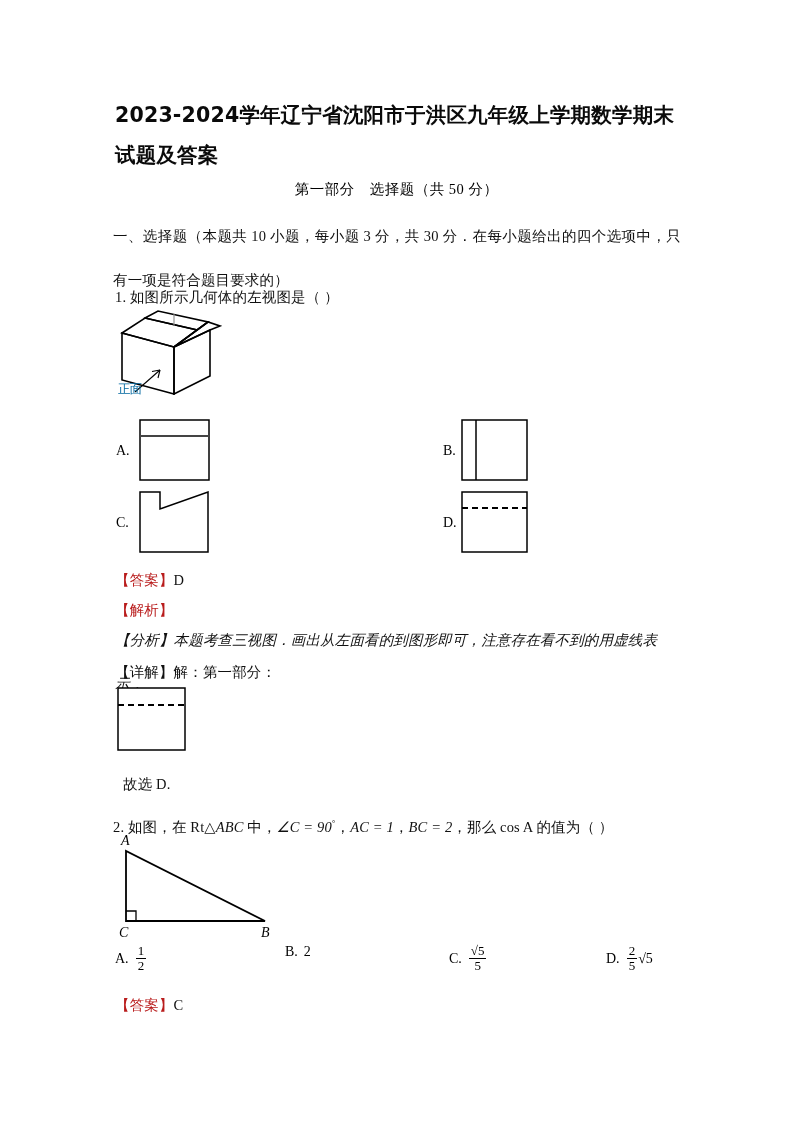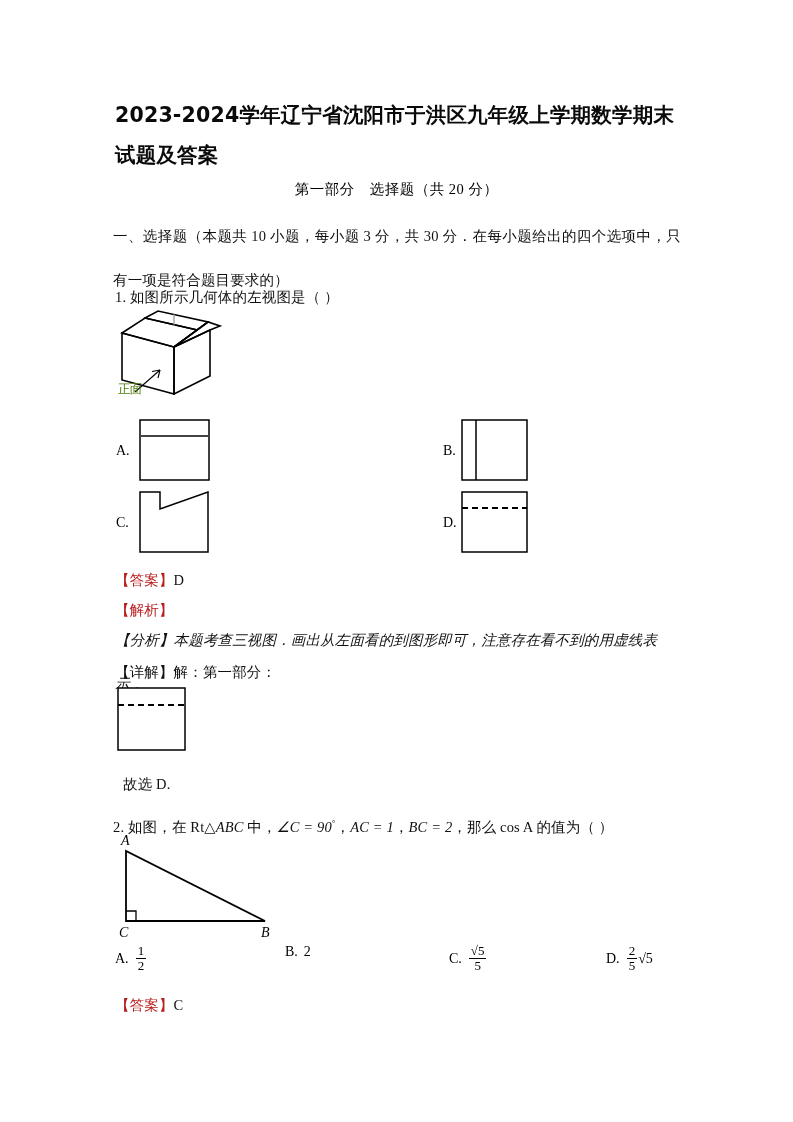--- a/index.html
+++ b/index.html
@@ -99,21 +99,21 @@
   .fig svg { display: block; }
 
   
   .fig-solid { left: 112px; top: 300px; }
   .label-zhengmian {
     position: absolute;
     left: 118px;
     top: 381px;
     font-size: 12.5px;
     letter-spacing: -1px;
-    color: #4d7c0f;
+    color: #0369a1;
   }
 
   
   .opt-letter {
     position: absolute;
     font-size: 14px;
   }
   .fig-optA { left: 139px; top: 419px; }
   .lab-optA { left: 116px; top: 443px; }
   .fig-optB { left: 461px; top: 419px; }
@@ -145,21 +145,21 @@
   .o3 { left: 336px; }
   .o4 { left: 493px; }
 </style>
 </head>
 <body>
 
 <div class="page">
 
   <div class="doc-title">2023-2024学年辽宁省沈阳市于洪区九年级上学期数学期末试题及答案</div>
 
-  <div class="section-head">第一部分　选择题（共 20 分）</div>
+  <div class="section-head">第一部分　选择题（共 50 分）</div>
 
   <div class="para p-intro">一、选择题（本题共 10 小题，每小题 3 分，共 30 分．在每小题给出的四个选项中，只有一项是符合题目要求的）</div>
 
   <div class="para p-q1">1.  如图所示几何体的左视图是（       ）</div>
 
   <div class="fig fig-solid">
     <svg width="110" height="95" viewBox="0 0 110 95">
       <g fill="none" stroke="#000" stroke-width="1.6" stroke-linejoin="miter">
 
         <path d="M10,33 L10,80 L62,94 L62,47 Z"></path>

